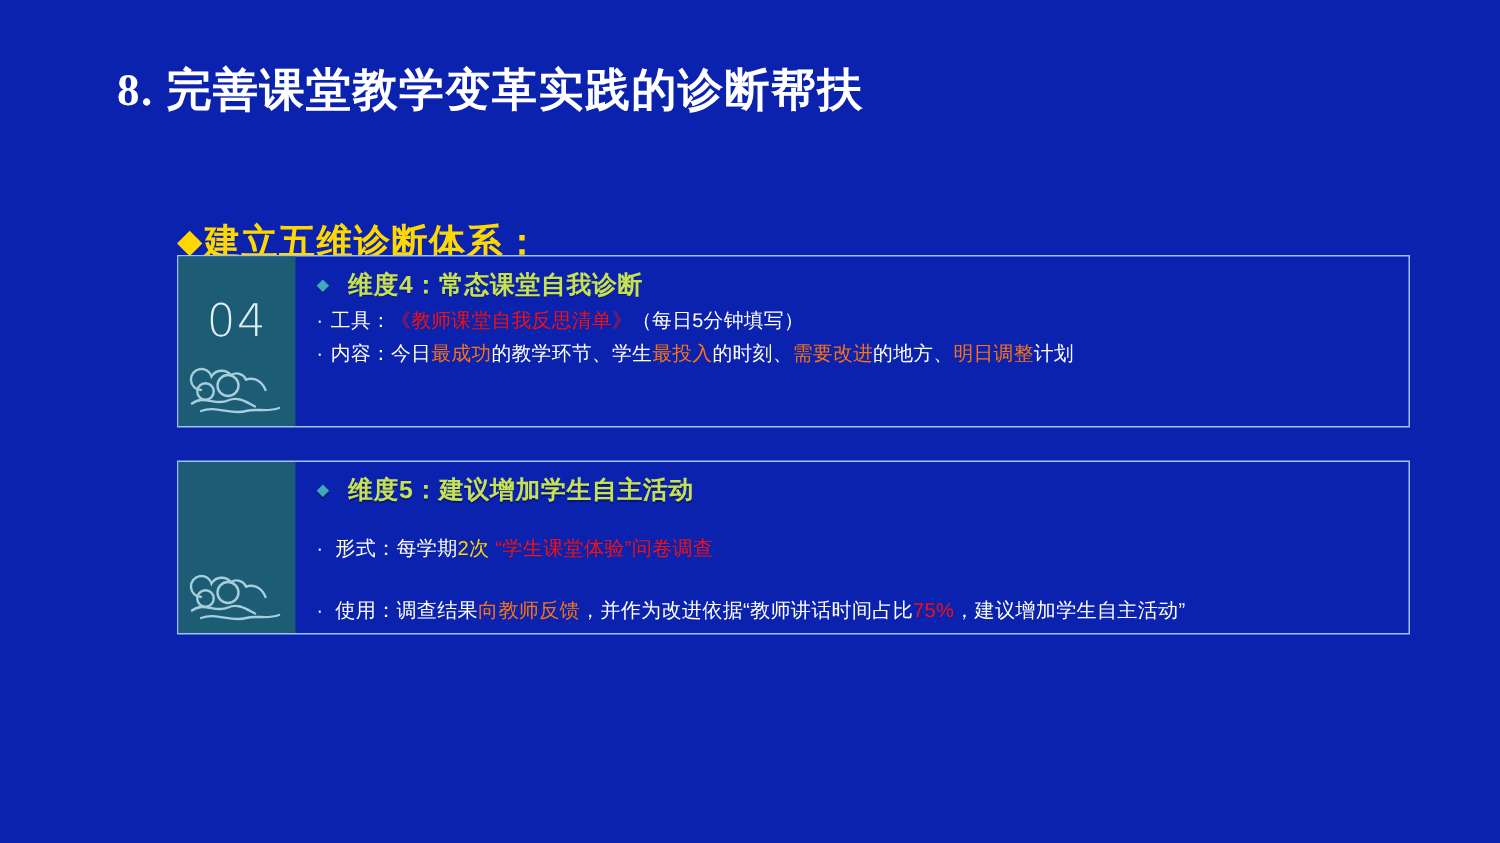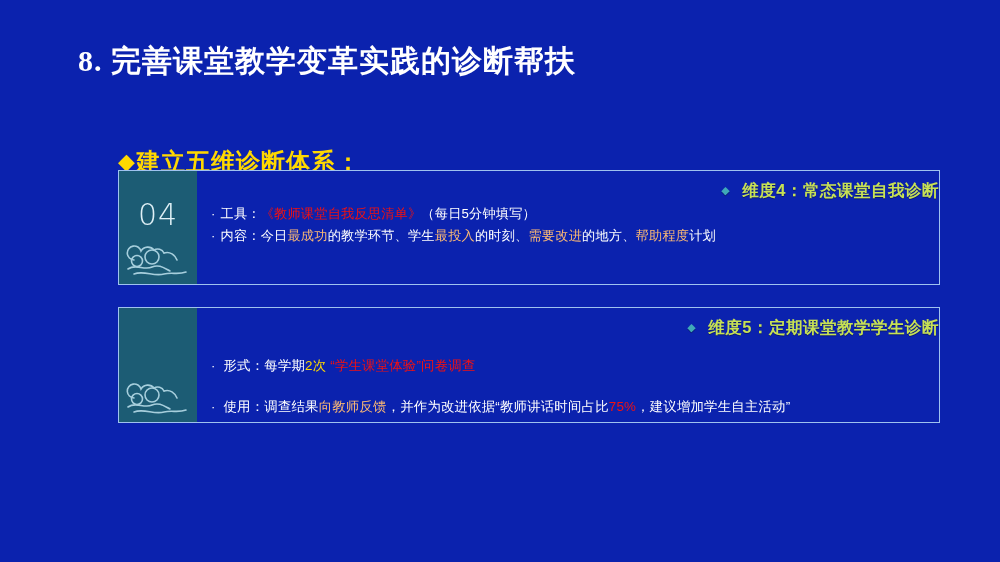--- a/index.html
+++ b/index.html
@@ -100,21 +100,20 @@
 
   .card-title {
     font-size: 16.5px;
     font-weight: bold;
     color: #c7e155;
     letter-spacing: .5px;
     white-space: nowrap;
     line-height: 20px;
     margin: 1px 0 3px 0;
     text-shadow: 0 1px 0 rgba(0,0,0,.35);
-    text-align: right;
   }
   .card-title .tdia {
     color: #3fa9b8;
     font-size: 11px;
     vertical-align: 2px;
     margin-right: 12px;
   }
 
   .bullet-line {
     font-size: 13.2px;
@@ -125,21 +124,21 @@
     letter-spacing: .2px;
   }
   .c2 .bullet-line { line-height: 24px; font-size: 13.4px; margin-top: 17px; }
   .bullet-line .dot {
     color: #ffffff;
     margin-right: 5px;
     font-size: 13px;
   }
   .c2 .bullet-line .dot { margin-right: 8px; }
 
-  .g { color: #fdba74; }      
+  .g { color: #f97316; }      
   .r { color: #f21111; }      
   .y { color: #ffd800; }
 
   
   span { display: inline; }
 </style>
 </head>
 <body>
 
 <div class="slide">
@@ -165,40 +164,40 @@
     <div class="card-body">
       <div class="card-title">
         <span class="tdia">◆</span><span>维度4：常态课堂自我诊断</span>
       </div>
 
       <div class="bullet-line">
         <span class="dot">·</span><span>工具：</span><span class="r">《教师课堂自我反思清单》</span><span>（每日5分钟填写）</span>
       </div>
 
       <div class="bullet-line">
-        <span class="dot">·</span><span>内容：今日</span><span class="g">最成功</span><span>的教学环节、学生</span><span class="g">最投入</span><span>的时刻、</span><span class="g">需要改进</span><span>的地方、</span><span class="g">帮助程度</span><span>计划</span>
+        <span class="dot">·</span><span>内容：今日</span><span class="g">最成功</span><span>的教学环节、学生</span><span class="g">最投入</span><span>的时刻、</span><span class="g">需要改进</span><span>的地方、</span><span class="g">明日调整</span><span>计划</span>
       </div>
 
     </div>
   </div>
 
   <div class="card c2">
     <div class="num-panel">
       <svg class="cloud-icon" viewBox="0 0 70 40" fill="none">
         <path d="M10 20 a7 7 0 1 1 7 -9 a8 8 0 0 1 13 -1 a7 7 0 0 1 10 3" stroke="#bfe3ef" stroke-width="1.6" stroke-linecap="round"></path>
         <circle cx="13" cy="21" r="5.5" stroke="#bfe3ef" stroke-width="1.6"></circle>
         <circle cx="28" cy="17" r="7" stroke="#bfe3ef" stroke-width="1.6"></circle>
         <path d="M4 29 c8 -6 16 2 24 -2 c7 -3 12 1 18 4" stroke="#bfe3ef" stroke-width="1.6" stroke-linecap="round"></path>
         <path d="M10 34 c10 -4 20 3 30 0 c8 -2 14 1 22 -2" stroke="#bfe3ef" stroke-width="1.6" stroke-linecap="round"></path>
         <path d="M40 13 c6 -2 11 2 13 7" stroke="#bfe3ef" stroke-width="1.6" stroke-linecap="round"></path>
       </svg>
     </div>
     <div class="card-body">
       <div class="card-title">
-        <span class="tdia">◆</span><span>维度5：定期课堂教学学生诊断</span>
+        <span class="tdia">◆</span><span>维度5：建议增加学生自主活动</span>
       </div>
 
       <div class="bullet-line">
         <span class="dot">·</span><span>形式：每学期</span><span class="y">2次</span><span class="r"> “学生课堂体验”问卷调查</span>
       </div>
 
 
       <div class="bullet-line">
         <span class="dot">·</span><span>使用：调查结果</span><span class="g">向教师反馈</span><span>，并作为改进依据“教师讲话时间占比</span><span class="r">75%</span><span>，建议增加学生自主活动”</span>
       </div>

